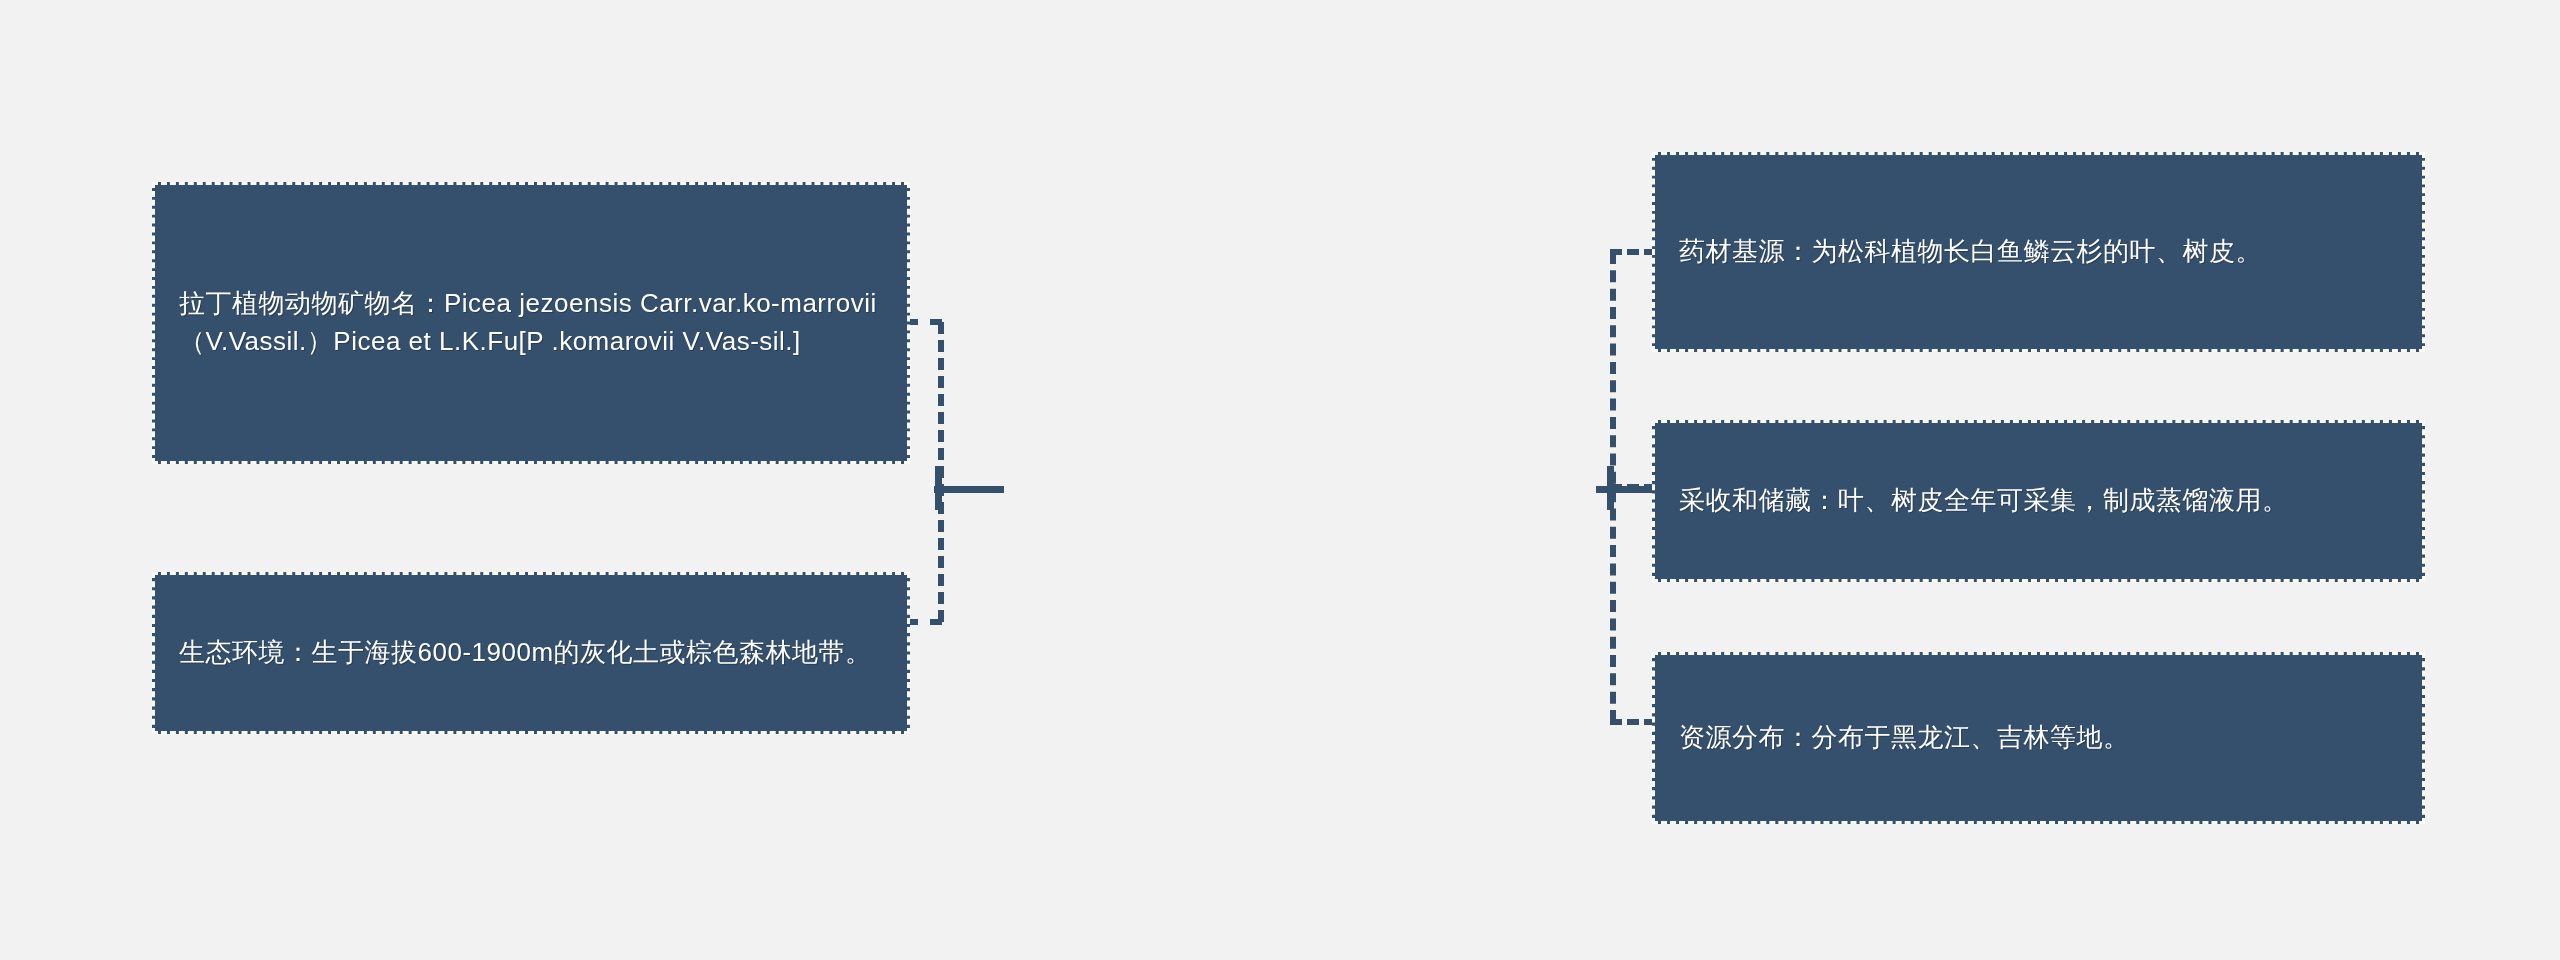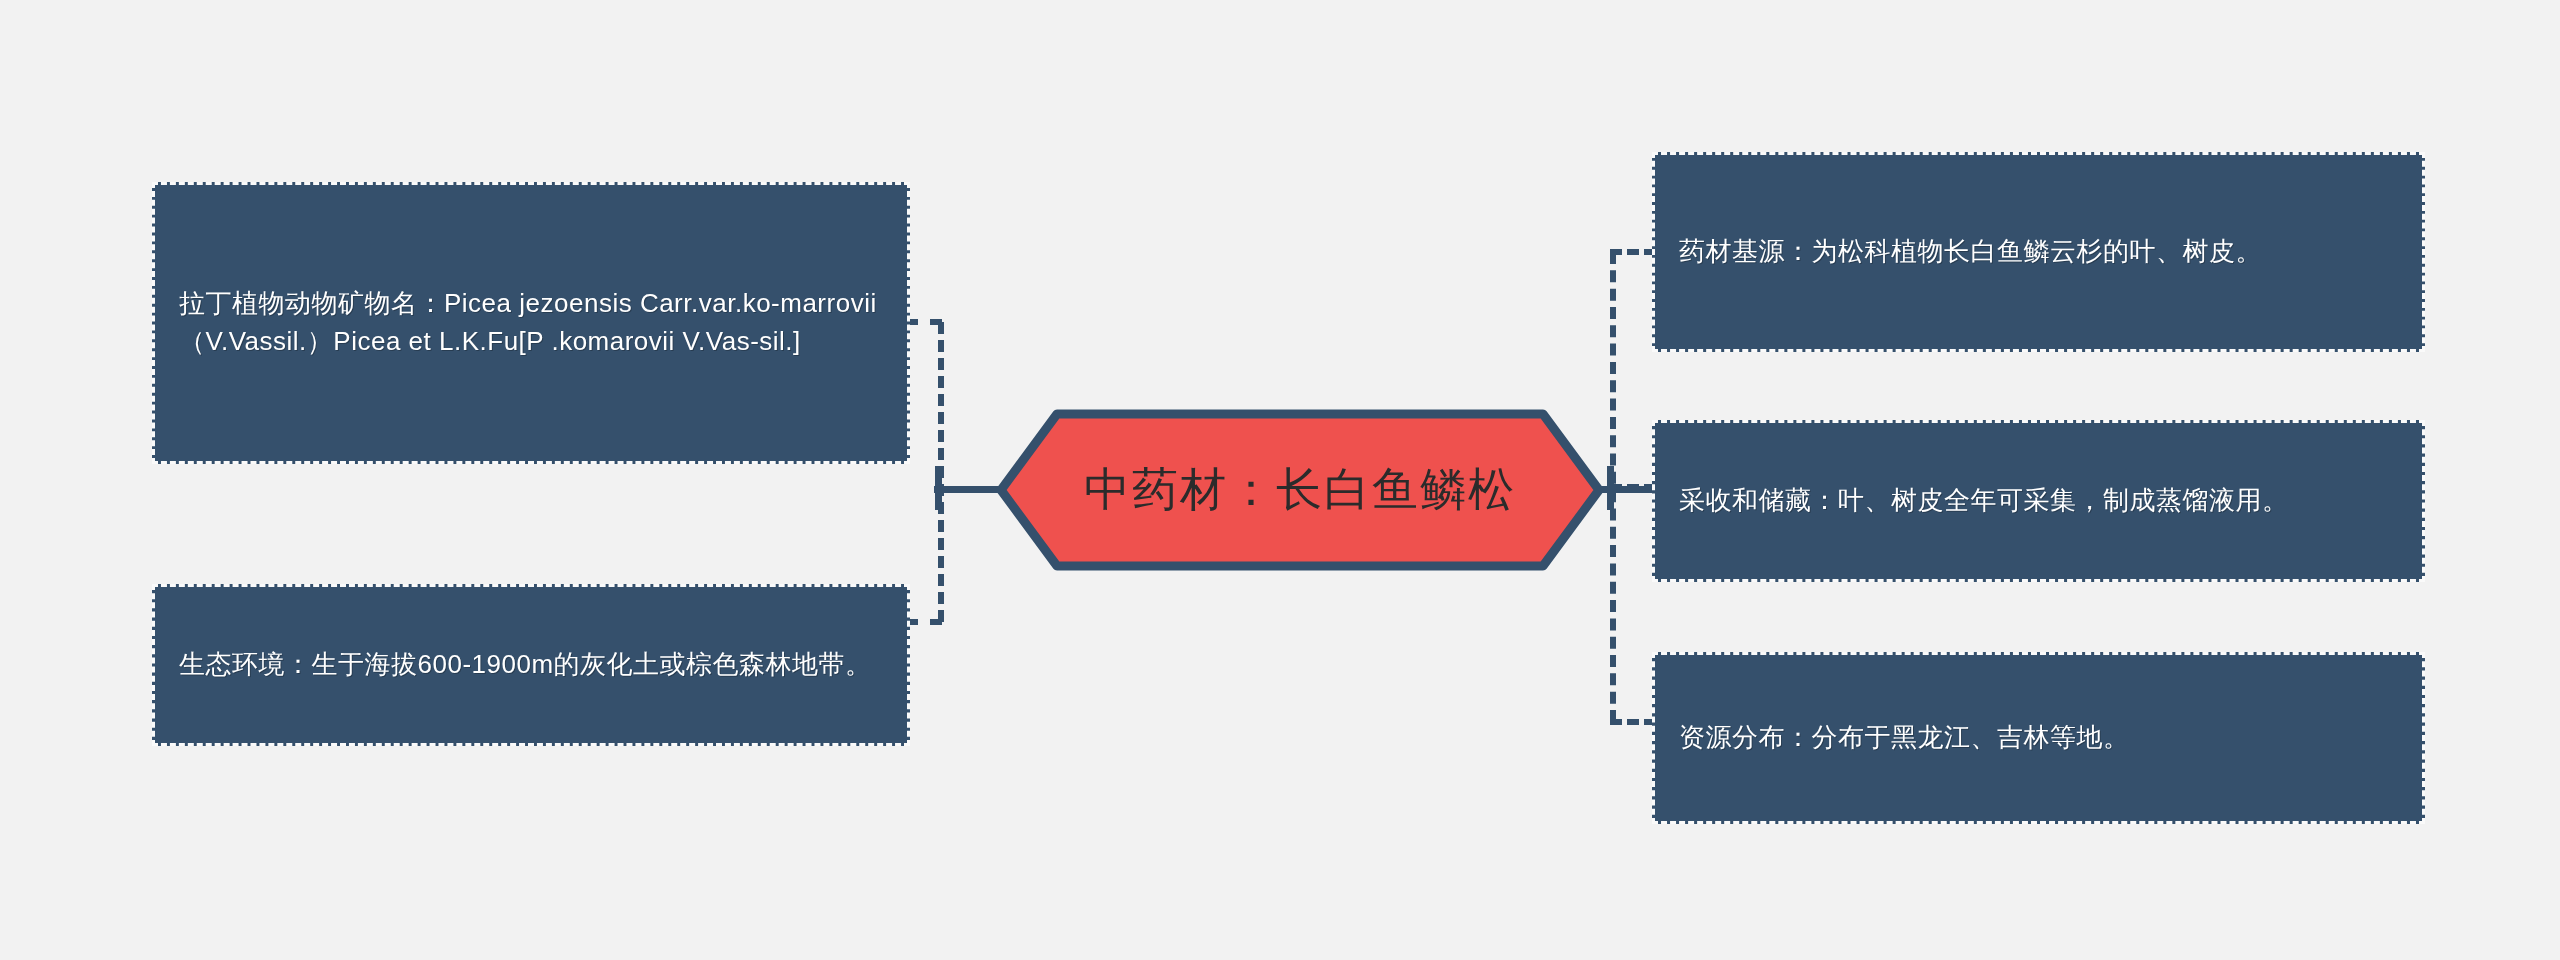--- a/index.html
+++ b/index.html
@@ -37,21 +37,21 @@
     text-shadow: 1px 1px 0 rgba(0,0,0,0.25);
   }
   .node-box .node-text {
     display: block;
     width: 100%;
     word-break: break-word;
   }
 
   
   #box-latin-name   { left: 152px;  top: 182px; width: 758px;  height: 282px; }
-  #box-ecology      { left: 152px;  top: 584px; width: 758px;  height: 162px; }
+  #box-ecology      { left: 152px;  top: 572px; width: 758px;  height: 162px; }
 
   
   #box-source       { left: 1652px; top: 152px; width: 773px;  height: 200px; }
   #box-harvest      { left: 1652px; top: 420px; width: 773px;  height: 162px; }
   #box-distribution { left: 1652px; top: 652px; width: 773px;  height: 172px; }
 
   
   #center-node {
     position: absolute;
     left: 995px;
@@ -138,26 +138,20 @@
   <div class="conn stub-solid" id="hex-stub-right"></div>
 
   <div class="node-box" id="box-latin-name">
     <span class="node-text">拉丁植物动物矿物名：Picea jezoensis Carr.var.ko-marrovii（V.Vassil.）Picea et L.K.Fu[P .komarovii V.Vas-sil.]</span>
   </div>
 
   <div class="node-box" id="box-ecology">
     <span class="node-text">生态环境：生于海拔600-1900m的灰化土或棕色森林地带。</span>
   </div>
 
-  <div id="center-node">
-    <svg viewBox="0 0 610 164" xmlns="http://www.w3.org/2000/svg">
-      <polygon points="62,6 548,6 604,82 548,158 62,158 6,82" fill="#ef514e" stroke="#35506c" stroke-width="9" stroke-linejoin="round"></polygon>
-    </svg>
-    <div id="center-label">中药材：长白鱼鳞松</div>
-  </div>
 
   <div class="node-box" id="box-source">
     <span class="node-text">药材基源：为松科植物长白鱼鳞云杉的叶、树皮。</span>
   </div>
 
   <div class="node-box" id="box-harvest">
     <span class="node-text">采收和储藏：叶、树皮全年可采集，制成蒸馏液用。</span>
   </div>
 
   <div class="node-box" id="box-distribution">

